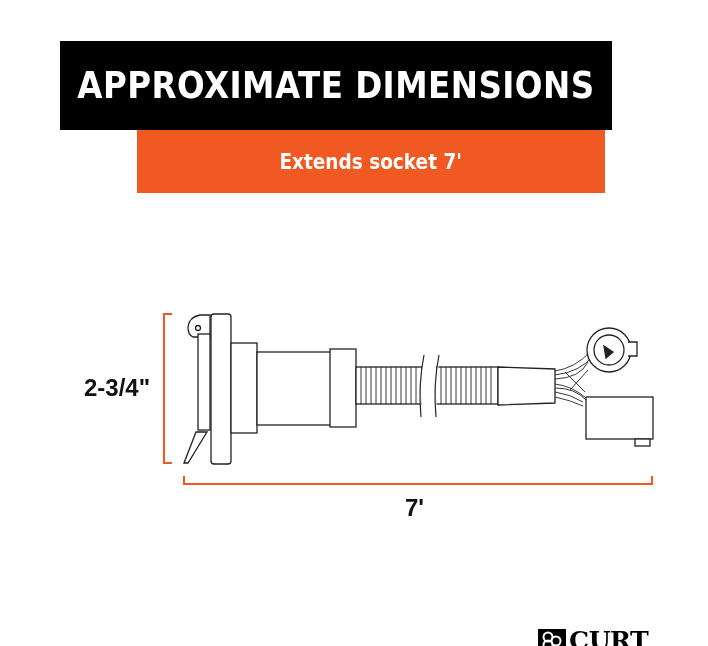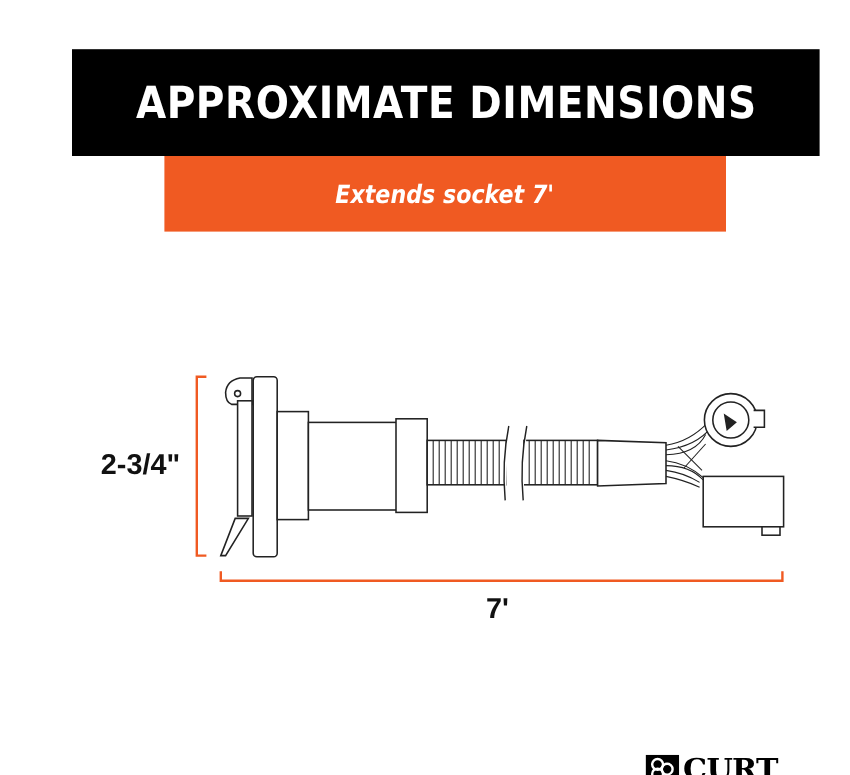--- a/index.html
+++ b/index.html
@@ -1,23 +1,23 @@
 <!DOCTYPE html>
 <html><head>
 <meta charset="utf-8">
 <style>
   html, body { margin: 0; padding: 0; background: #ffffff; }
   body { width: 708px; height: 646px; position: relative; overflow: hidden;
          font-family: "Liberation Sans", sans-serif; }
-  .header { position: absolute; left: 60px; top: 41px; width: 623px; height: 89px;
+  .header { position: absolute; left: 60px; top: 41px; width: 552px; height: 89px;
             background: #000; display: flex; align-items: center; justify-content: center; }
   .header-title { color: #fff; font-family: "DejaVu Sans", sans-serif; font-weight: bold;
                   font-size: 37px; letter-spacing: 0.5px; transform: scaleX(0.88); white-space: nowrap; }
   .sub { position: absolute; left: 137px; top: 130px; width: 468px; height: 63px;
-         background: #f05a22; display: flex; align-items: center; justify-content: center; font-style: italic; }
+         background: #f05a22; display: flex; align-items: center; justify-content: center; }
   .sub-text { color: #fff; font-family: "DejaVu Sans", sans-serif; font-weight: bold;
               font-size: 21px; transform: scaleX(0.88); white-space: nowrap; }
   .diagram { position: absolute; left: 0; top: 0; }
   .dim-label { position: absolute; font-family: "Liberation Sans", sans-serif; font-weight: bold;
                color: #111; }
   .dim-h { left: 84px; top: 374px; font-size: 24px; }
   .dim-w { left: 405px; top: 494px; font-size: 24px; }
   .logo { position: absolute; left: 538px; top: 626px; display: flex; align-items: center; gap: 5px; }
   .logo-text { font-family: "DejaVu Serif", serif; font-weight: bold; font-size: 24px;
                color: #000; letter-spacing: -0.5px; transform: scaleX(1.05); }

